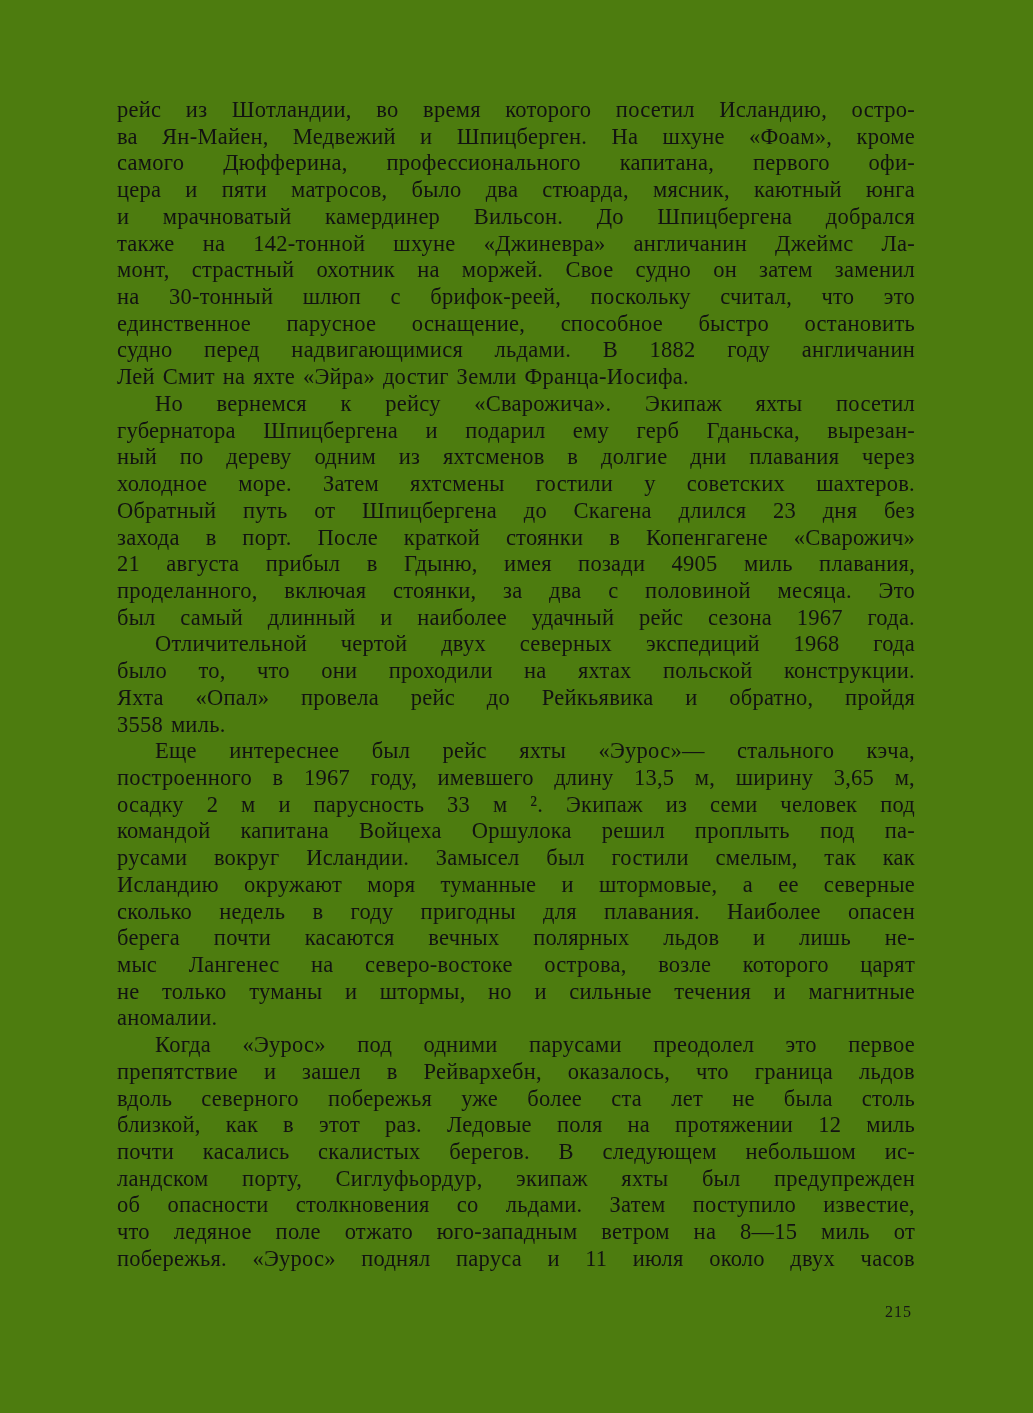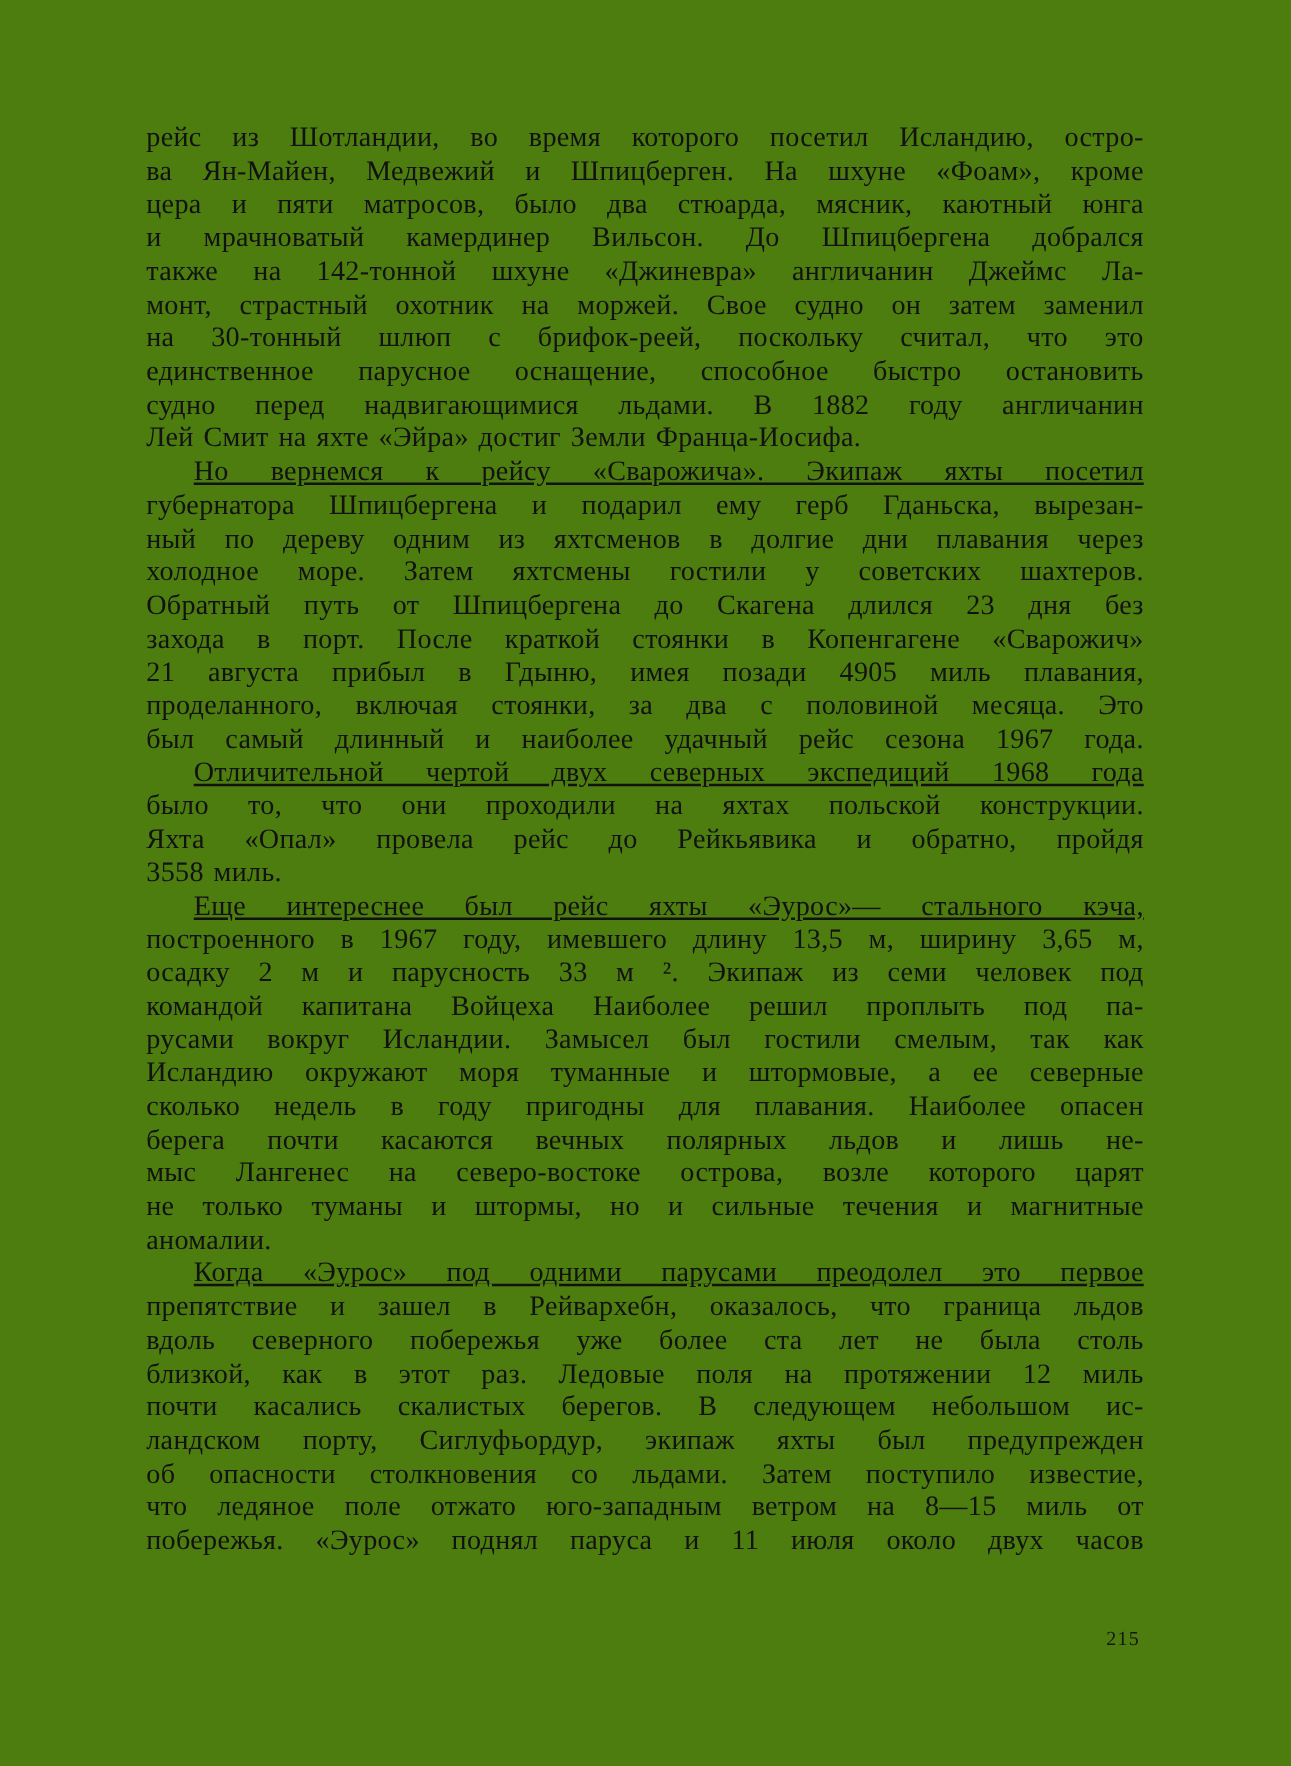--- a/index.html
+++ b/index.html
@@ -34,39 +34,39 @@
     white-space: normal;
     text-align: justify;
     text-align-last: justify;
     overflow: visible;
   }
   .line.no-just {
     text-align-last: left;
   }
   .line.indent {
     text-indent: 38px;
-    text-decoration: underline;
   }
   .page-number {
     position: absolute;
     right: 121px;
     top: 1303px;
     font-size: 16px;
     letter-spacing: 1px;
     color: #161616;
   }
 </style>
 </head>
 <body>
 
 <div class="page">
   <div class="text-block">
       <div class="paragraph">
         <div class="line">рейс из Шотландии, во время которого посетил Исландию, остро-</div>
         <div class="line">ва Ян-Майен, Медвежий и Шпицберген. На шхуне «Фоам», кроме</div>
+        <div class="line">самого Дюфферина, профессионального капитана, первого офи-</div>
         <div class="line">цера и пяти матросов, было два стюарда, мясник, каютный юнга</div>
         <div class="line">и мрачноватый камердинер Вильсон. До Шпицбергена добрался</div>
         <div class="line">также на 142-тонной шхуне «Джиневра» англичанин Джеймс Ла-</div>
         <div class="line">монт, страстный охотник на моржей. Свое судно он затем заменил</div>
         <div class="line">на 30-тонный шлюп с брифок-реей, поскольку считал, что это</div>
         <div class="line">единственное парусное оснащение, способное быстро остановить</div>
         <div class="line">судно перед надвигающимися льдами. В 1882 году англичанин</div>
         <div class="line no-just">Лей Смит на яхте «Эйра» достиг Земли Франца-Иосифа.</div>
       </div>
       <div class="paragraph">
@@ -83,21 +83,21 @@
       <div class="paragraph">
         <div class="line indent">Отличительной чертой двух северных экспедиций 1968 года</div>
         <div class="line">было то, что они проходили на яхтах польской конструкции.</div>
         <div class="line">Яхта «Опал»  провела рейс до Рейкьявика и обратно, пройдя</div>
         <div class="line no-just">3558 миль.</div>
       </div>
       <div class="paragraph">
         <div class="line indent">Еще интереснее был рейс яхты «Эурос»— стального кэча,</div>
         <div class="line">построенного в 1967 году, имевшего длину 13,5 м, ширину 3,65 м,</div>
         <div class="line">осадку 2 м и парусность 33 м ². Экипаж из семи человек под</div>
-        <div class="line">командой капитана Войцеха Наиболее решил проплыть под па-</div>
+        <div class="line">командой капитана Войцеха Оршулока решил проплыть под па-</div>
         <div class="line">русами вокруг Исландии. Замысел был гостили смелым, так как</div>
         <div class="line">Исландию окружают моря туманные и штормовые, а ее северные</div>
         <div class="line">сколько недель в году пригодны для плавания. Наиболее опасен</div>
         <div class="line">берега почти касаются вечных полярных льдов и лишь не-</div>
         <div class="line">мыс Лангенес на северо-востоке острова, возле которого царят</div>
         <div class="line">не только туманы и штормы, но и сильные течения и магнитные</div>
         <div class="line no-just">аномалии.</div>
       </div>
       <div class="paragraph">
         <div class="line indent">Когда «Эурос» под одними парусами преодолел это первое</div>

